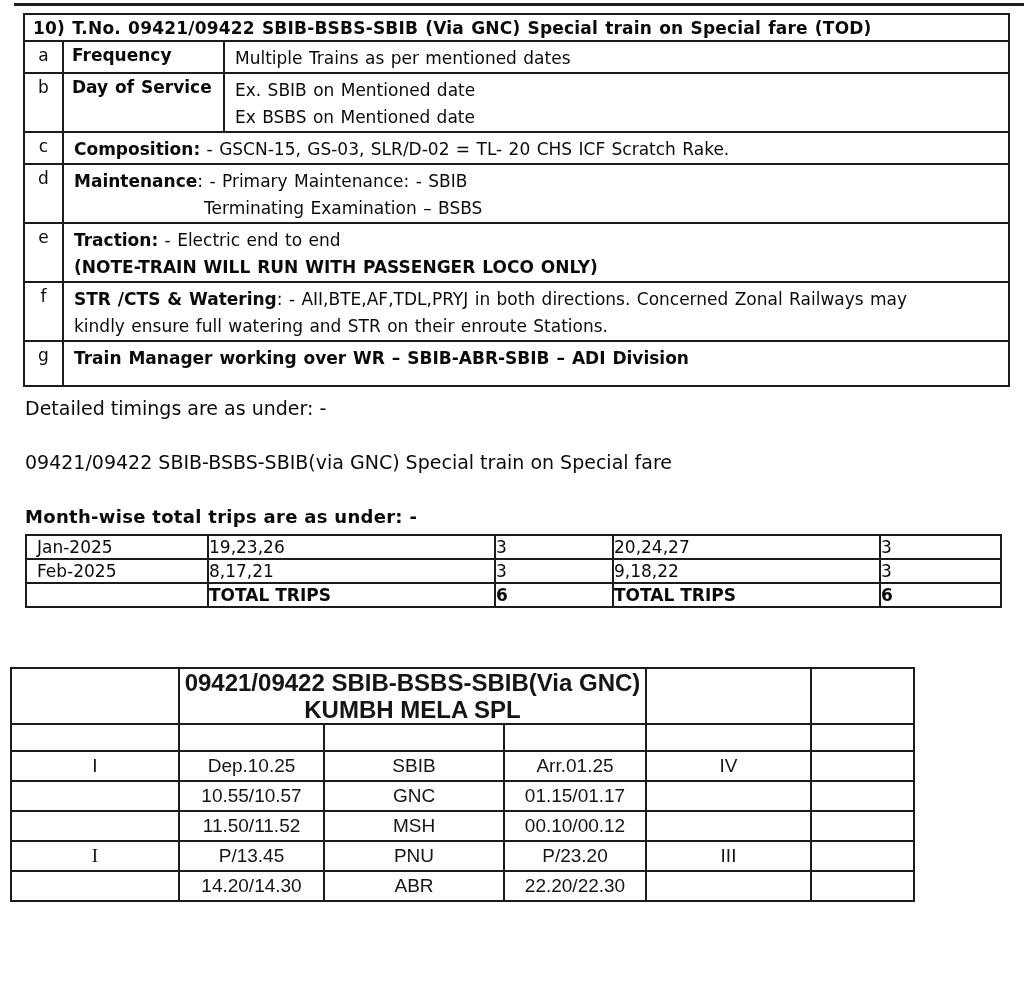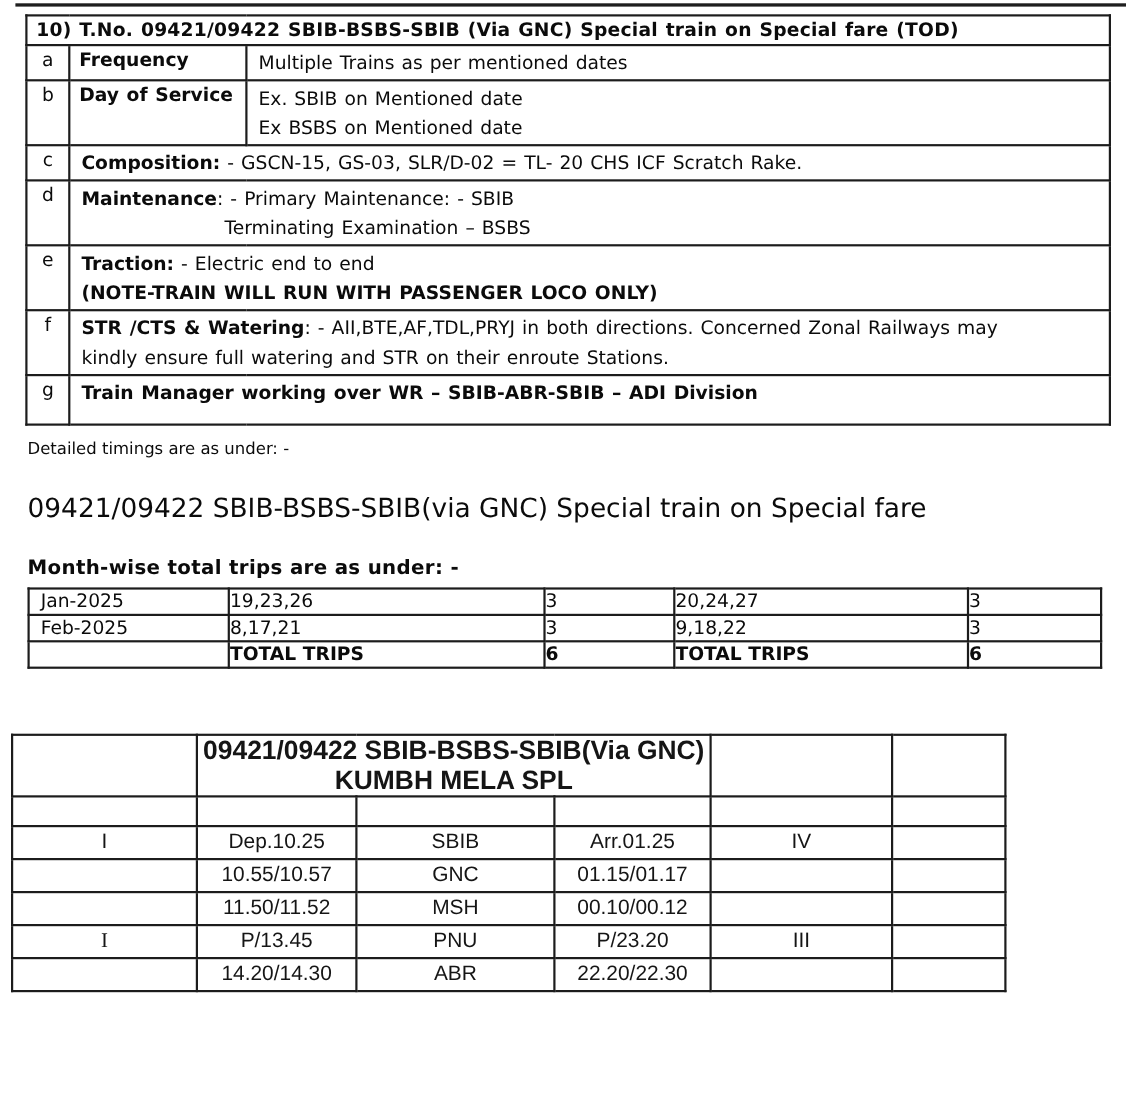--- a/index.html
+++ b/index.html
@@ -44,22 +44,22 @@
   .val-cell, .merged-cell { padding: 3px 8px 0 10px; }
   .line { line-height: 27px; white-space: nowrap; }
   .b { font-weight: bold; }
   .indent { margin-left: 130px; }
   .h27 td { height: 27px; }
   .h59 td { height: 59px; }
   .h56 td { height: 56px; }
   .h45 td { height: 45px; }
 
   
-  .p-detailed { margin: 9px 0 0 25px; font-size: 15px; line-height: 24px; }
-  .p-train    { margin: 30px 0 0 25px; font-size: 24px; line-height: 24px; }
+  .p-detailed { margin: 9px 0 0 25px; font-size: 19px; line-height: 24px; }
+  .p-train    { margin: 30px 0 0 25px; font-size: 19px; line-height: 24px; }
   .h-monthwise{ margin: 31px 0 0 25px; font-size: 18px; line-height: 23px; font-weight: bold; letter-spacing: 0.3px; }
 
   
   .month-table {
     margin: 6px 0 0 25px;
     width: 975px;
     font-size: 17px;
   }
   .month-table th {
     font-weight: bold;

